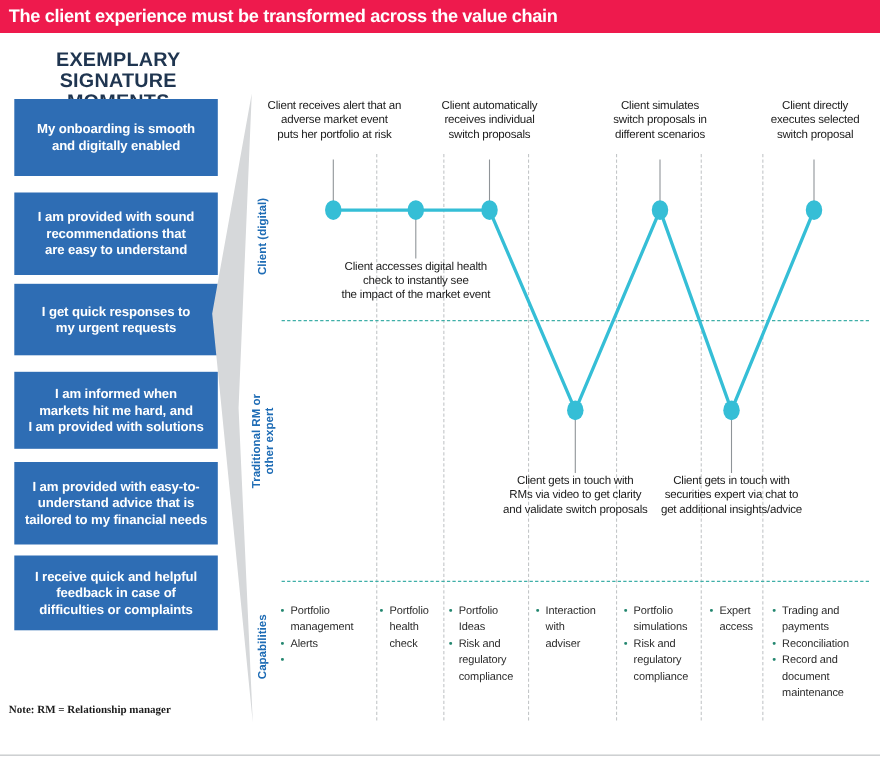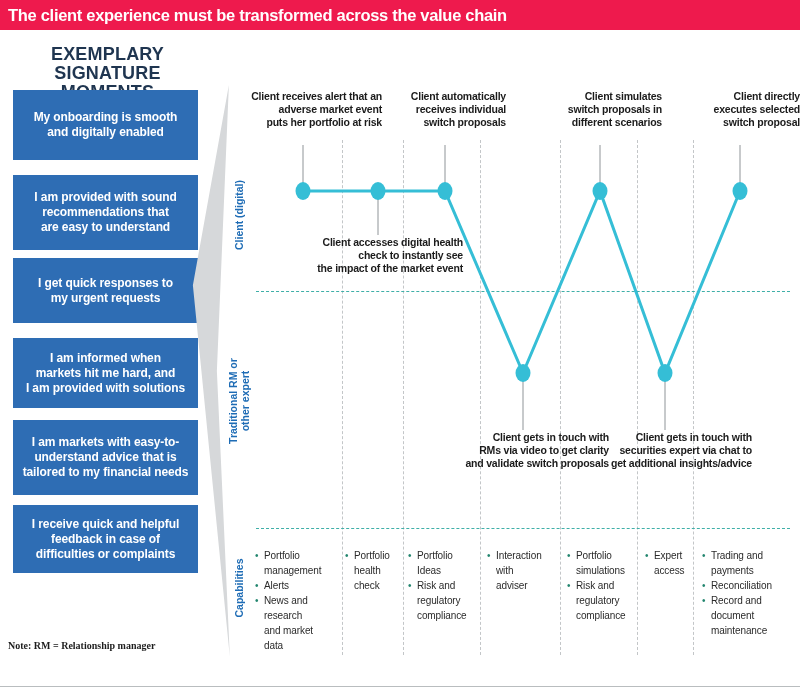--- a/index.html
+++ b/index.html
@@ -45,21 +45,21 @@
   .lane-div{position:absolute;left:256px;width:534px;height:0;border-top:1px dashed var(--divider_teal,#3FAFA8);}
   .ld1{top:291px;} .ld2{top:528px;}
 
   
   svg.journey{position:absolute;left:0;top:0;pointer-events:none;}
   .conn{stroke:var(--connector_gray,#8F9498);stroke-width:1;}
   .jline{fill:none;stroke:var(--journey_teal,#35BED6);stroke-width:3;}
   .jdot{fill:var(--journey_teal,#35BED6);}
 
   
-  .anno{position:absolute;text-align:right;font-weight:700;font-size:10.5px;line-height:13px;
+  .anno{position:absolute;text-align:center;font-weight:400;font-size:10.5px;line-height:13px;
         color:#1b1b1b;white-space:pre-line;letter-spacing:-0.2px;}
   .a1{left:226px;top:90px;width:156px;}
   .a2{left:384px;top:90px;width:122px;}
   .a3{left:538px;top:90px;width:124px;}
   .a4{left:682px;top:90px;width:118px;}
   .a5{left:293px;top:236px;width:170px;}
   .a6{left:437px;top:431px;width:172px;}
   .a7{left:578px;top:431px;width:174px;}
 
   
@@ -89,21 +89,21 @@
     <div class="sbox">My onboarding is smooth
 and digitally enabled</div>
     <div class="sbox">I am provided with sound
 recommendations that
 are easy to understand</div>
     <div class="sbox">I get quick responses to
 my urgent requests</div>
     <div class="sbox">I am informed when
 markets hit me hard, and
 I am provided with solutions</div>
-    <div class="sbox">I am markets with easy-to-
+    <div class="sbox">I am provided with easy-to-
 understand advice that is
 tailored to my financial needs</div>
     <div class="sbox">I receive quick and helpful
 feedback in case of
 difficulties or complaints</div>
   </div>
 <div class="chevron"></div>
 
 <div class="lane-label ll1">Client (digital)</div>
 <div class="lane-label ll2">Traditional RM or
@@ -157,21 +157,21 @@
 RMs via video to get clarity
 and validate switch proposals</div>
 <div class="anno a7">Client gets in touch with
 securities expert via chat to
 get additional insights/advice</div>
 
 <div class="cap-row">
     <div class="cap-col cc1">
       <div class="cap-item"><span class="bullet">•</span><span>Portfolio management</span></div>
       <div class="cap-item"><span class="bullet">•</span><span>Alerts</span></div>
-      <div class="cap-item"><span class="bullet">•</span><span>News and research and market data</span></div>
+      <div class="cap-item"><span class="bullet">•</span></div>
     </div>
     <div class="cap-col cc2">
       <div class="cap-item"><span class="bullet">•</span><span>Portfolio health check</span></div>
     </div>
     <div class="cap-col cc3">
       <div class="cap-item"><span class="bullet">•</span><span>Portfolio Ideas</span></div>
       <div class="cap-item"><span class="bullet">•</span><span>Risk and regulatory compliance</span></div>
     </div>
     <div class="cap-col cc4">
       <div class="cap-item"><span class="bullet">•</span><span>Interaction with adviser</span></div>

